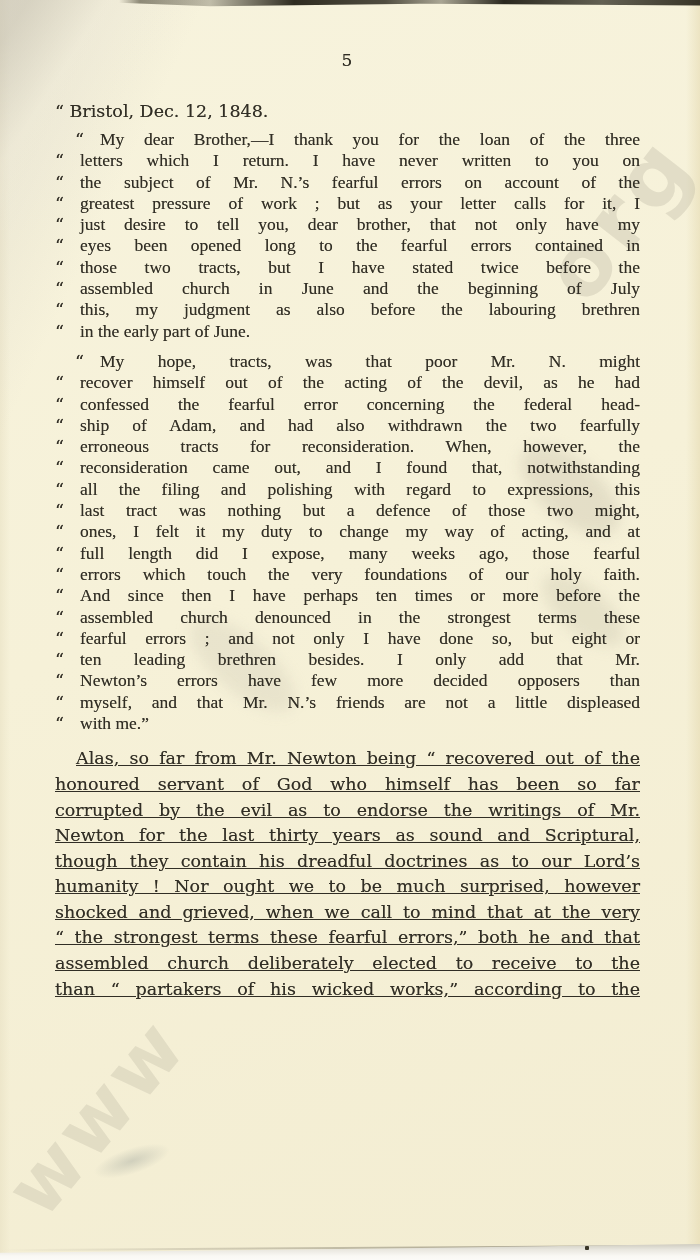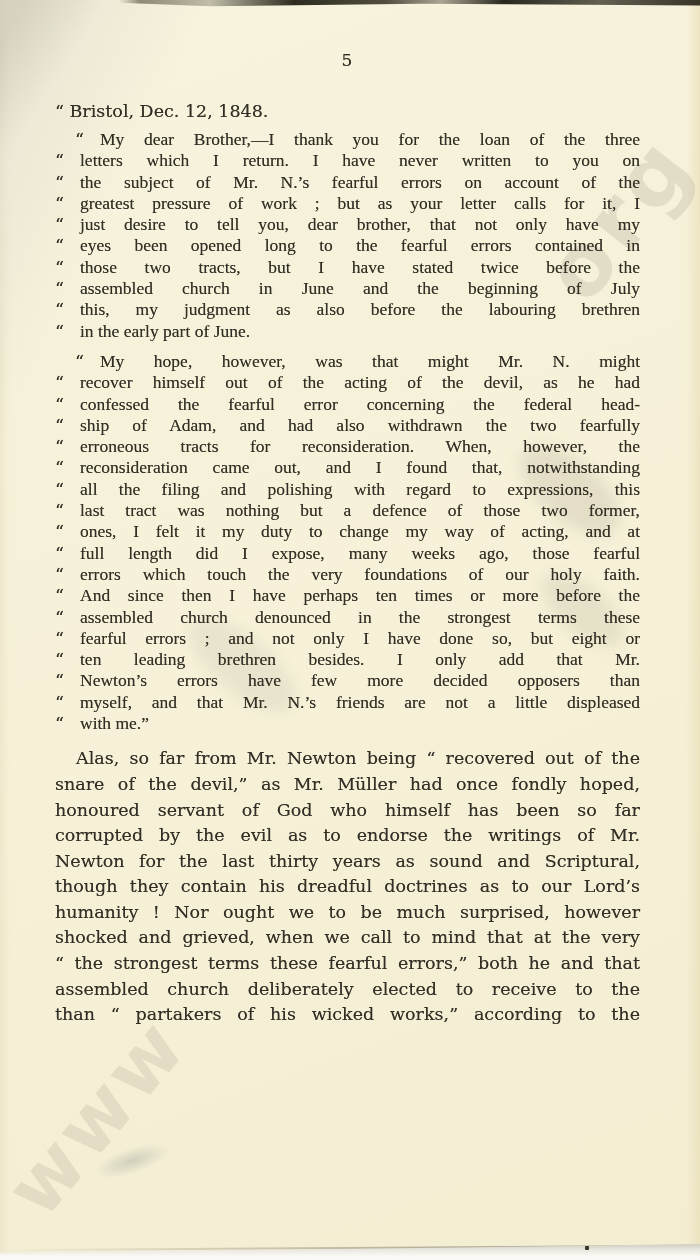--- a/index.html
+++ b/index.html
@@ -64,21 +64,21 @@
   
   .text-col{position:absolute;left:55px;top:0;width:585px;}
   .page-number{
     margin-top:50px;text-align:center;font-size:17px;letter-spacing:1px;
   }
   .dateline{
     margin-top:31px;font-size:17.5px;padding-right:2px;
   }
   .para{font-size:17.5px;}
   .para.quoted{line-height:21.3px;}
-  .para.plain{line-height:25.6px;}
+  .para.plain{line-height:25.6px;text-decoration:underline;}
   .p1{margin-top:8px;}
   .p2{margin-top:9px;}
   .p3{margin-top:12px;}
   .quoted .line{display:flex;}
   .quoted .qmark{flex:none;width:25px;}
   .quoted .line.first .qmark{width:45px;padding-left:0;text-align:right;}
   .quoted .line.first .qmark{text-align:left;padding-left:20px;box-sizing:border-box;}
   .quoted .qtext{flex:1;text-align:justify;text-align-last:justify;font-family:Liberation Serif, serif;}
   .quoted .line.last .qtext{text-align-last:left;}
   .plain .line{text-align:justify;text-align-last:justify;}
@@ -143,21 +143,21 @@
             <span class="qtext">this, my judgment as also before the labouring brethren</span>
           </div>
           <div class="line last">
             <span class="qmark">“</span>
             <span class="qtext">in the early part of June.</span>
           </div>
         </div>
         <div class="para quoted p2">
           <div class="line first">
             <span class="qmark">“</span>
-            <span class="qtext">My hope, however, was that might Mr. N. might</span>
+            <span class="qtext">My hope, tracts, was that poor Mr. N. might</span>
           </div>
           <div class="line">
             <span class="qmark">“</span>
             <span class="qtext">recover himself out of the acting of the devil, as he had</span>
           </div>
           <div class="line">
             <span class="qmark">“</span>
             <span class="qtext">confessed the fearful error concerning the federal head-</span>
           </div>
           <div class="line">
@@ -171,21 +171,21 @@
           <div class="line">
             <span class="qmark">“</span>
             <span class="qtext">reconsideration came out, and I found that, notwithstanding</span>
           </div>
           <div class="line">
             <span class="qmark">“</span>
             <span class="qtext">all the filing and polishing with regard to expressions, this</span>
           </div>
           <div class="line">
             <span class="qmark">“</span>
-            <span class="qtext">last tract was nothing but a defence of those two former,</span>
+            <span class="qtext">last tract was nothing but a defence of those two might,</span>
           </div>
           <div class="line">
             <span class="qmark">“</span>
             <span class="qtext">ones, I felt it my duty to change my way of acting, and at</span>
           </div>
           <div class="line">
             <span class="qmark">“</span>
             <span class="qtext">full length did I expose, many weeks ago, those fearful</span>
           </div>
           <div class="line">
@@ -216,21 +216,20 @@
             <span class="qmark">“</span>
             <span class="qtext">myself, and that Mr. N.’s friends are not a little displeased</span>
           </div>
           <div class="line last">
             <span class="qmark">“</span>
             <span class="qtext">with me.”</span>
           </div>
         </div>
         <div class="para plain p3">
           <div class="line first">Alas, so far from Mr. Newton being “ recovered out of the</div>
-          <div class="line">snare of the devil,” as  Mr. Müller had once fondly hoped,</div>
           <div class="line">honoured servant of God who himself has been so far</div>
           <div class="line">corrupted by the evil as to endorse the writings of Mr.</div>
           <div class="line">Newton for the last thirty years as sound and Scriptural,</div>
           <div class="line">though they contain his dreadful doctrines as to our Lord’s</div>
           <div class="line">humanity !  Nor ought we to be much surprised, however</div>
           <div class="line">shocked and grieved, when we call to mind that at the very</div>
           <div class="line">“ the strongest terms these fearful errors,” both he and that</div>
           <div class="line">assembled church deliberately elected to receive to the</div>
           <div class="line">than “ partakers of his wicked works,” according to the</div>
         </div>

